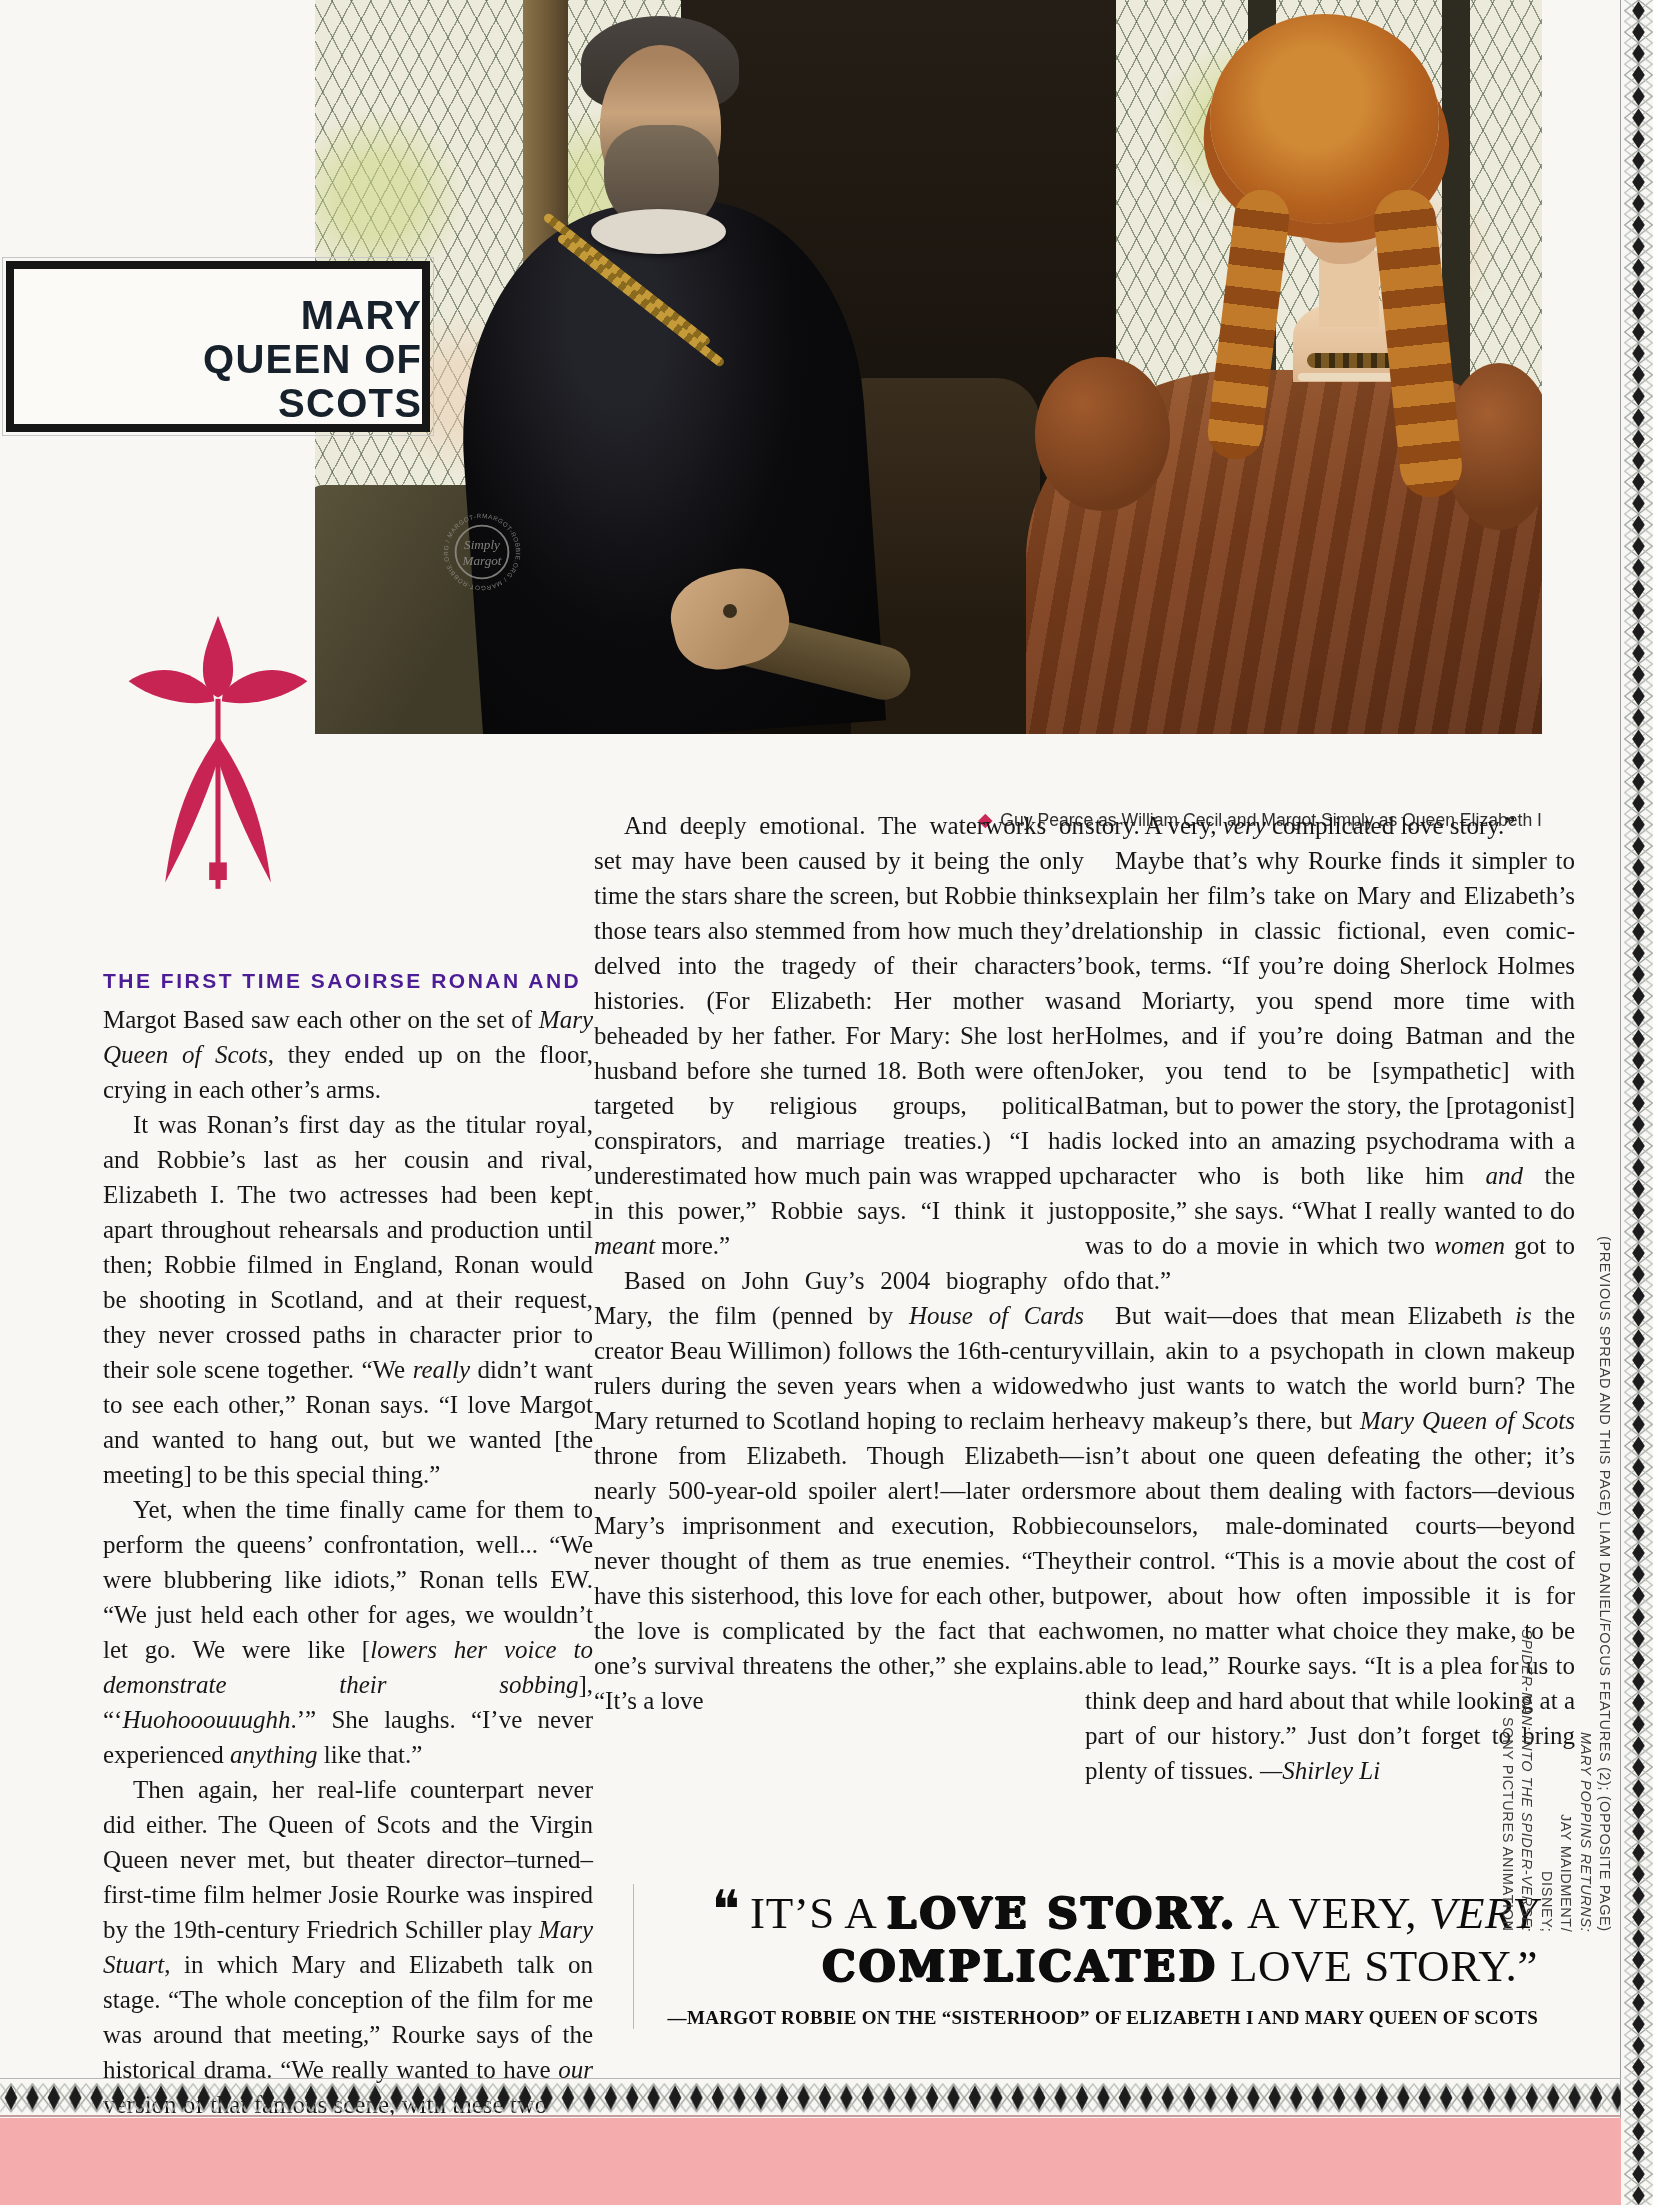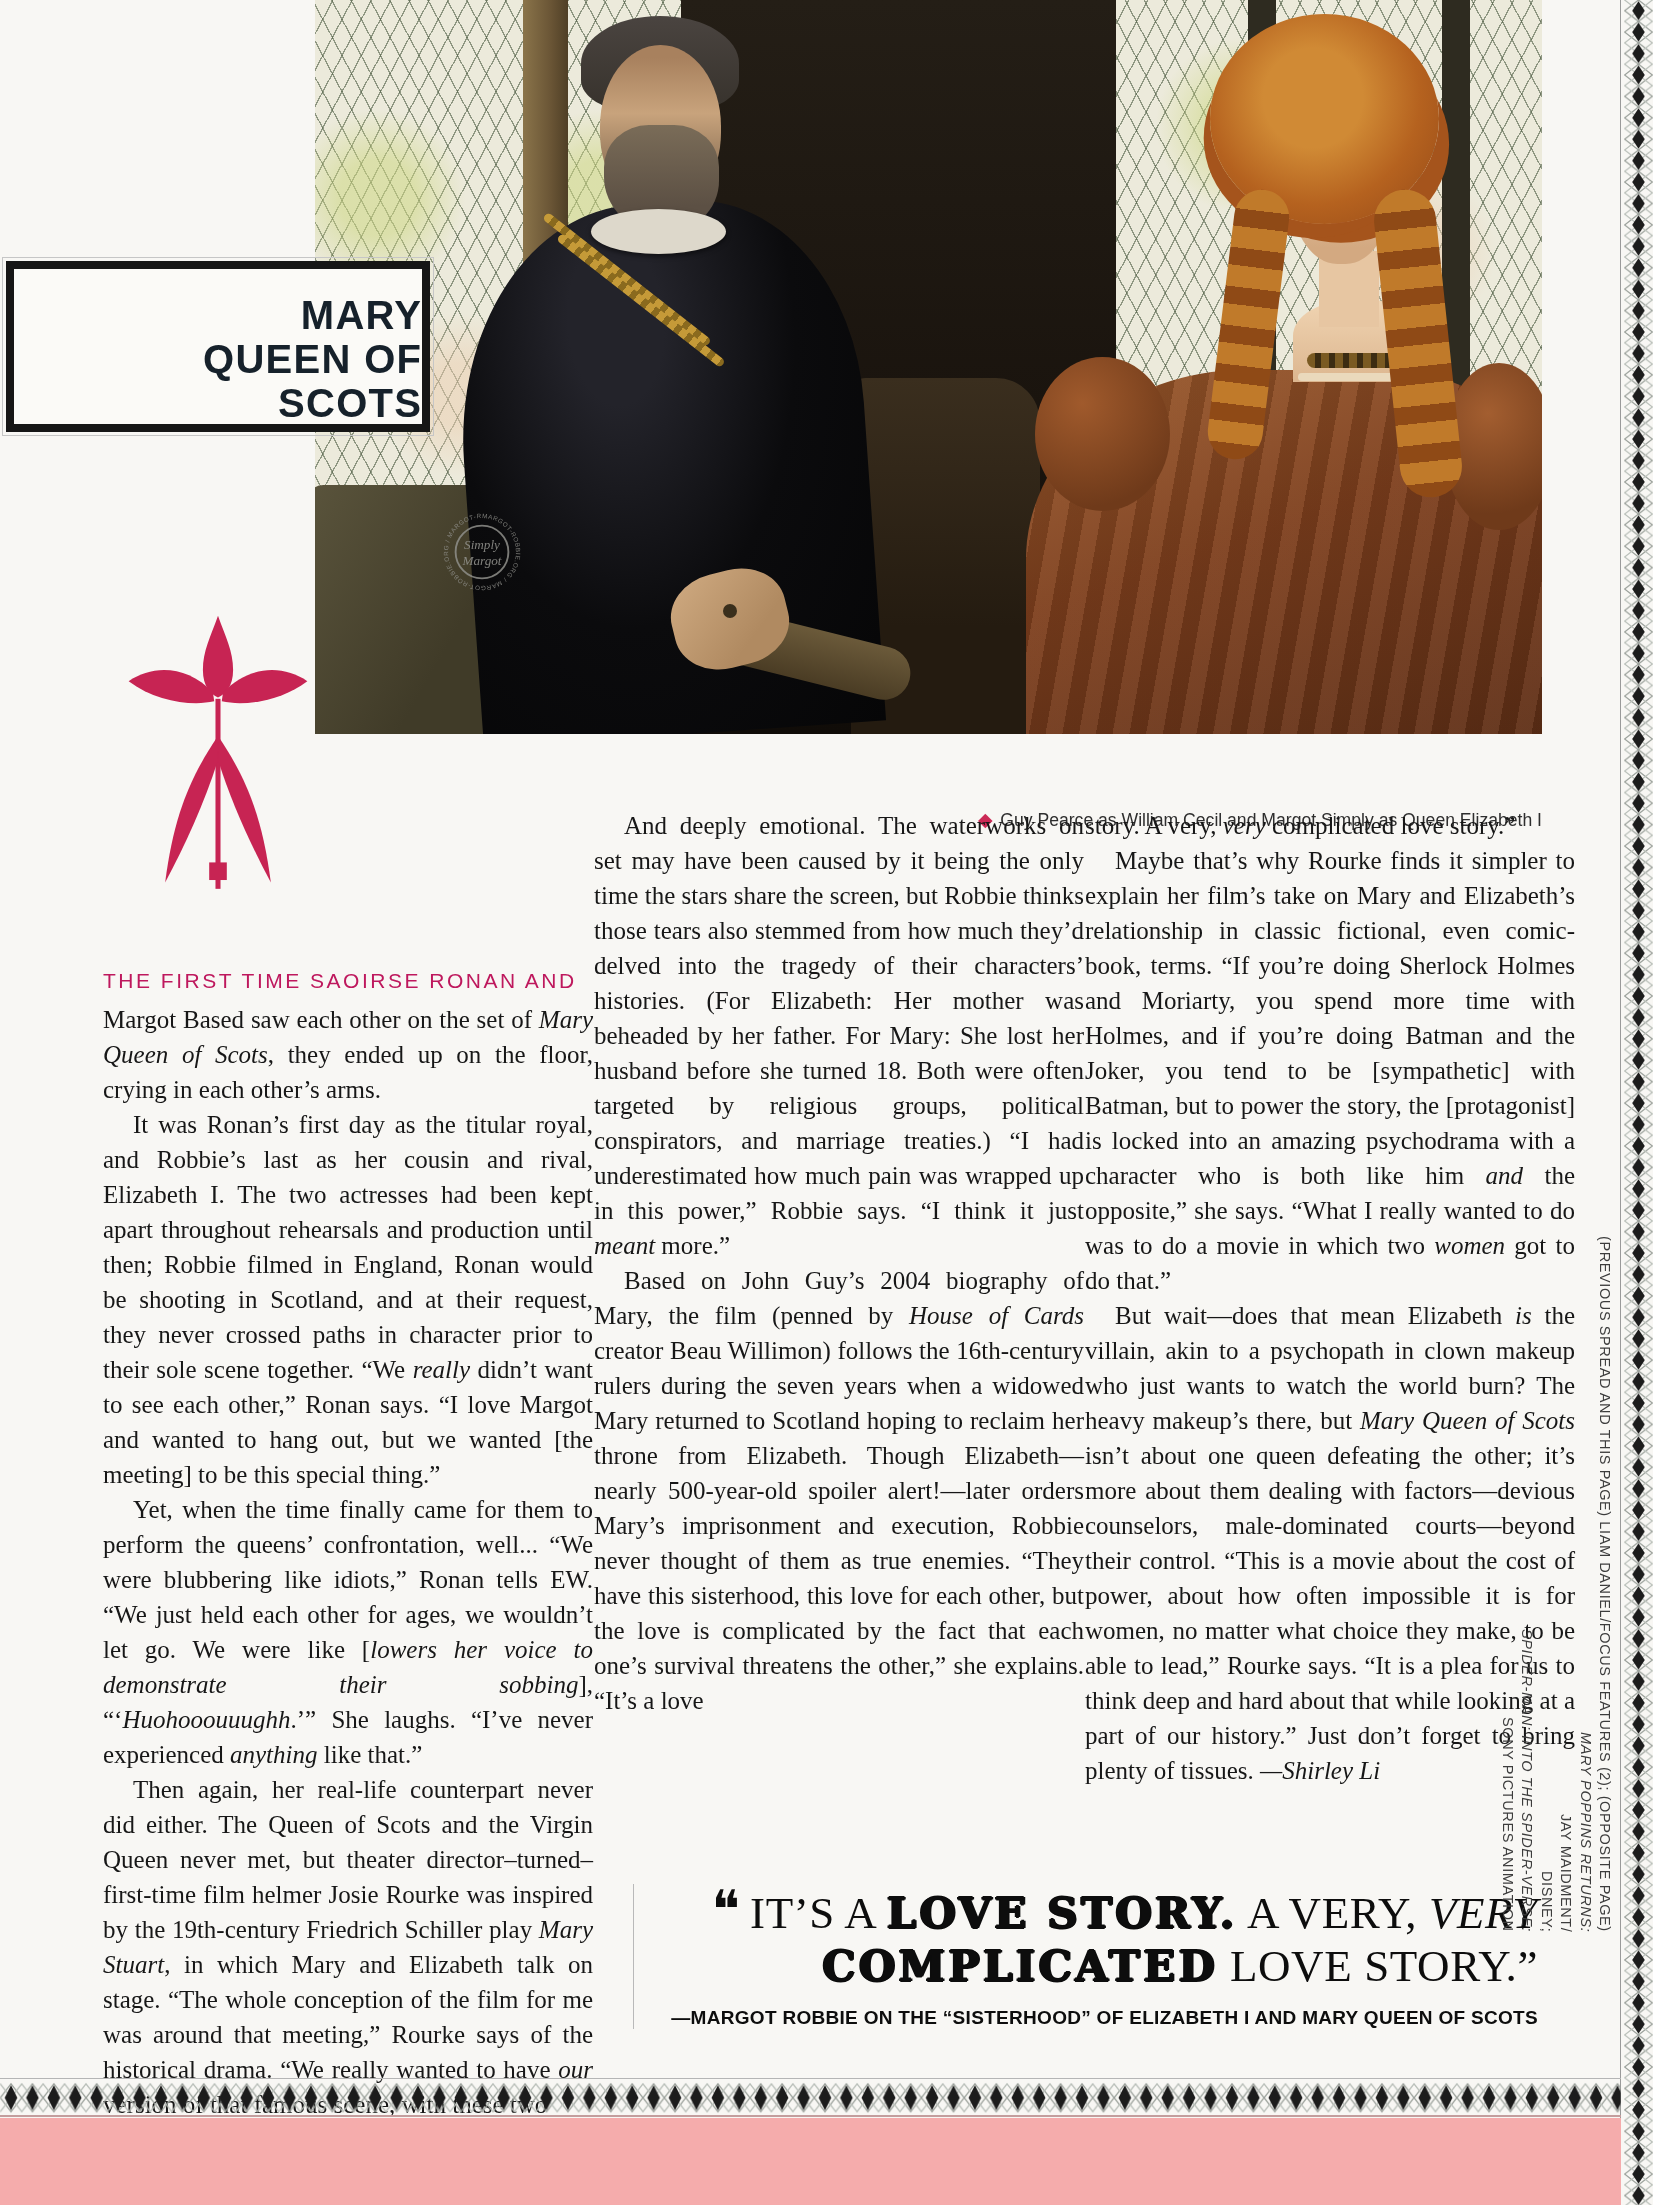--- a/index.html
+++ b/index.html
@@ -104,32 +104,32 @@
   
   .fleur{position:absolute;left:117px;top:612px;width:202px;height:302px;}
   
   .col{position:absolute;width:490px;font-size:25px;line-height:35px;color:#171717;
     text-align:justify;}
   .col-1{left:103px;top:963px;}
   .col-2{left:594px;top:808px;}
   .col-3{left:1085px;top:808px;}
   .col p{margin:0;}
   .col p.indent{text-indent:30px;}
-  .lead{display:block;font-family:"Liberation Sans",sans-serif;font-weight:normal;
-    font-size:21px;letter-spacing:2.5px;color:#be185d;margin-bottom:3.8px;}
+  .lead{display:block;font-family:"Liberation Sans",sans-serif;font-weight:bold;
+    font-size:21px;letter-spacing:2.5px;color:#4c1d95;margin-bottom:3.8px;}
   .it{font-style:italic;}
   
   .quote{position:absolute;left:633px;top:1884px;width:879px;
     border-left:1.3px solid #b9b9b9;padding-left:25px;text-align:right;}
   .qline{font-family:"Liberation Serif",serif;font-size:45px;line-height:53px;color:#0d0d0d;
     letter-spacing:0.6px;}
   .qmark{font-size:53px;margin-right:10px;letter-spacing:0;}
   .orn{font-family:"DejaVu Serif",serif;font-weight:bold;letter-spacing:3.2px;font-size:42px;
     text-shadow:1.3px 0 0 currentColor,-1.3px 0 0 currentColor,0 0.6px 0 currentColor,0 -0.6px 0 currentColor;}
-  .q-attr{margin-top:14px;font-family:Liberation Sans, sans-serif;font-weight:bold;
+  .q-attr{margin-top:14px;font-family:Liberation Serif, serif;font-weight:bold;
     font-size:19px;letter-spacing:0.3px;color:#0d0d0d;}
   
   .credits{position:absolute;left:1574px;top:1018px;width:40px;height:914px;
     writing-mode:vertical-rl;font-family:"Liberation Sans",sans-serif;
     font-size:14.5px;line-height:19.5px;letter-spacing:0.6px;color:#3c3c3c;}
   .credits span{display:block;text-align:end;}
   
   .edge-right{position:absolute;left:1624px;top:0;}
   .edge-right-line{position:absolute;left:1620px;top:0;width:1.3px;height:2205px;background:#9a9a9a;}
   .rule-above{position:absolute;left:0;top:2078px;width:1621px;height:1.3px;background:#b5b5b5;}

